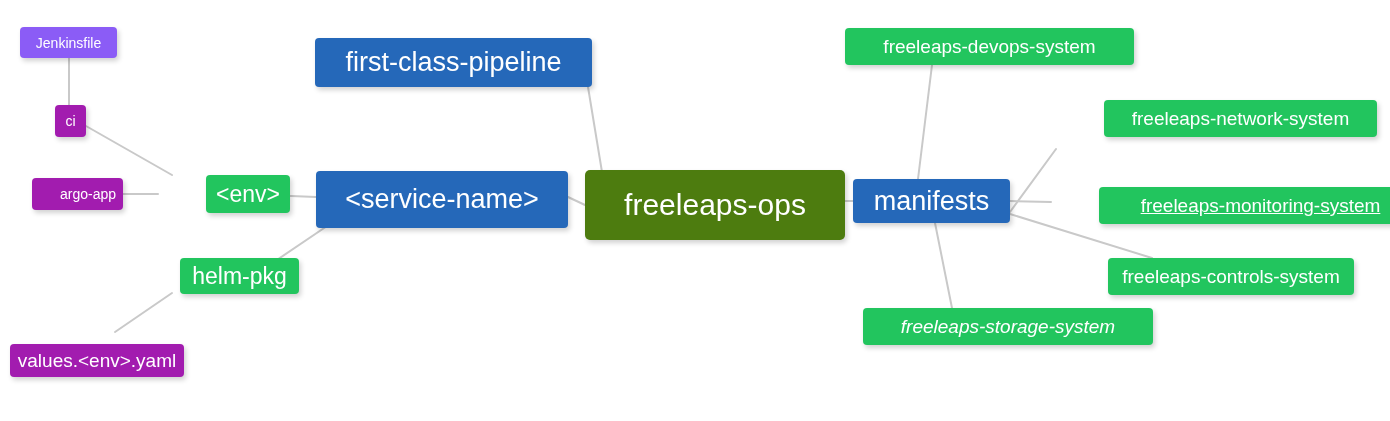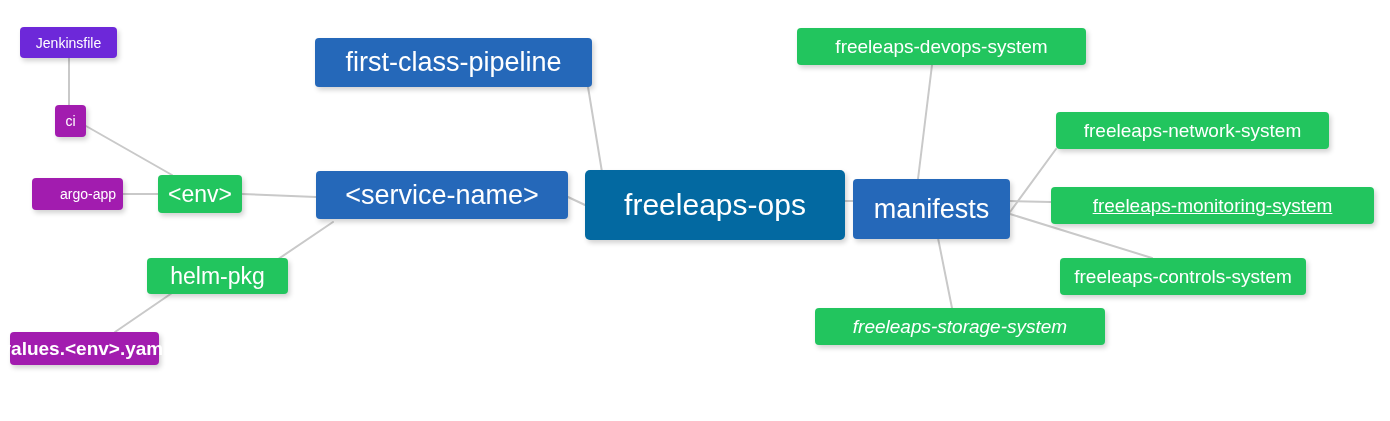--- a/index.html
+++ b/index.html
@@ -34,32 +34,33 @@
     box-sizing: border-box;
     color: #ffffff;
     border-radius: 4px;
     white-space: nowrap;
     line-height: 1;
     box-shadow: 2px 3px 5px rgba(0,0,0,0.18);
     letter-spacing: 0px;
     z-index: 2;
   }
   .n-root {
-    background: #0369a1;
+    background: #4d7c0f;
     font-size: 30px;
     border-radius: 5px;
   }
   .n-blue {
     background: #2568b9;
   }
   .n-green {
     background: #22c55e;
+    margin-left: 48px;
   }
   .n-orange {
-    background: #6d28d9;
+    background: #8b5cf6;
   }
   .n-red {
     background: #a21caf;
   }
   .sz-lg { font-size: 27px; }
   .sz-md { font-size: 23px; }
   .sz-sm { font-size: 19px; }
   .sz-xs { font-size: 14px; }
 </style>
 </head>
@@ -80,25 +81,25 @@
       <line x1="1010" y1="212" x2="1056" y2="149" stroke="#c9c9c9" stroke-width="2" stroke-linecap="round"></line>
       <line x1="1010" y1="201" x2="1051" y2="202" stroke="#c9c9c9" stroke-width="2" stroke-linecap="round"></line>
       <line x1="1010" y1="214" x2="1152" y2="258" stroke="#c9c9c9" stroke-width="2" stroke-linecap="round"></line>
       <line x1="935" y1="223" x2="952" y2="308" stroke="#c9c9c9" stroke-width="2" stroke-linecap="round"></line>
     </svg>
   <div id="node-layer">
       <div class="node n-orange sz-xs" style="left: 20px; top: 27px; width: 97px; height: 31px;">Jenkinsfile</div>
       <div class="node n-red sz-xs" style="left: 55px; top: 105px; width: 31px; height: 32px;">ci</div>
       <div class="node n-red sz-xs" style="left: 32px; top: 178px; width: 91px; height: 32px; padding-left: 21px;">argo-app</div>
       <div class="node n-green sz-md" style="left: 158px; top: 175px; width: 84px; height: 38px;">&lt;env&gt;</div>
-      <div class="node n-green sz-md" style="left: 147px; top: 258px; width: 141px; height: 36px;">helm-pkg</div>
-      <div class="node n-red sz-sm" style="left: 10px; top: 332px; width: 149px; height: 33px; font-weight: bold;">values.&lt;env&gt;.yaml</div>
+      <div class="node n-green sz-md" style="left: 132px; top: 258px; width: 119px; height: 36px;">helm-pkg</div>
+      <div class="node n-red sz-sm" style="left: 10px; top: 344px; width: 174px; height: 33px;">values.&lt;env&gt;.yaml</div>
       <div class="node n-blue sz-lg" style="left: 315px; top: 38px; width: 277px; height: 49px;">first-class-pipeline</div>
-      <div class="node n-blue sz-lg" style="left: 316px; top: 171px; width: 252px; height: 48px;">&lt;service-name&gt;</div>
+      <div class="node n-blue sz-lg" style="left: 316px; top: 171px; width: 252px; height: 57px;">&lt;service-name&gt;</div>
       <div class="node n-root " style="left: 585px; top: 170px; width: 260px; height: 70px;">freeleaps-ops</div>
-      <div class="node n-blue sz-lg" style="left: 853px; top: 179px; width: 157px; height: 60px;">manifests</div>
+      <div class="node n-blue sz-lg" style="left: 853px; top: 179px; width: 157px; height: 44px;">manifests</div>
       <div class="node n-green sz-sm" style="left: 797px; top: 28px; width: 289px; height: 37px;">freeleaps-devops-system</div>
-      <div class="node n-green sz-sm" style="left: 1056px; top: 112px; width: 273px; height: 37px;">freeleaps-network-system</div>
+      <div class="node n-green sz-sm" style="left: 1056px; top: 100px; width: 273px; height: 37px;">freeleaps-network-system</div>
       <div class="node n-green sz-sm" style="left: 1051px; top: 187px; width: 323px; height: 37px; text-decoration: underline;">freeleaps-monitoring-system</div>
       <div class="node n-green sz-sm" style="left: 1060px; top: 258px; width: 246px; height: 37px;">freeleaps-controls-system</div>
       <div class="node n-green sz-sm" style="left: 815px; top: 308px; width: 290px; height: 37px; font-style: italic;">freeleaps-storage-system</div>
     </div>
 </div>
 
 </body></html>

